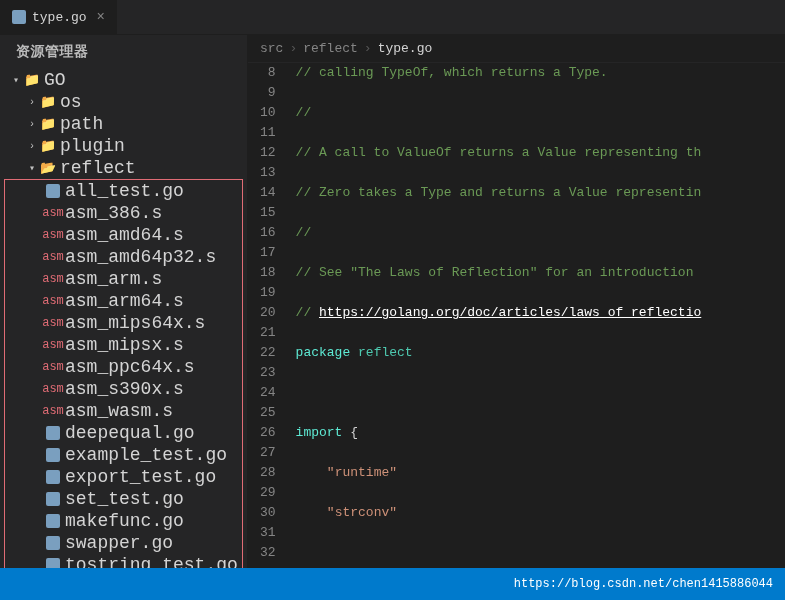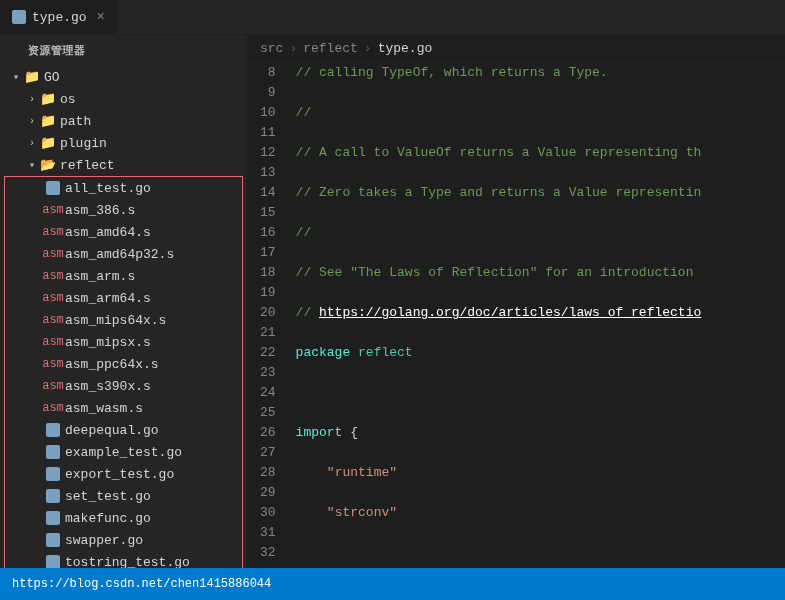--- a/index.html
+++ b/index.html
@@ -62,22 +62,22 @@
     .sidebar {
       width: 248px;
       background: #252526;
       display: flex;
       flex-direction: column;
       flex-shrink: 0;
       overflow: hidden;
       border-right: 1px solid #1e1e1e;
     }
     .sidebar-header {
-      padding: 8px 28px;
-      font-size: 11px;
+      padding: 8px 16px;
+      font-size: 14px;
       color: #bbbbbb;
       text-transform: uppercase;
       letter-spacing: 0.5px;
       font-weight: 600;
       flex-shrink: 0;
     }
     .sidebar-tree {
       overflow-y: auto;
       flex: 1;
     }
@@ -107,21 +107,21 @@
     .tree-file-icon {
       width: 16px;
       height: 14px;
       flex-shrink: 0;
       margin-right: 4px;
       display: inline-flex;
       align-items: center;
       justify-content: center;
     }
     .tree-label {
-      font-size: 13px;
+      font-size: 18px;
       color: #d4d4d4;
     }
 
     
     .icon-go {
       width: 14px; height: 14px; border-radius: 2px;
       background: #7a9fbf;
       display: inline-block;
     }
     .icon-asm {
@@ -199,21 +199,21 @@
     
     .bottom-bar {
       height: 14px;
       background: #007acc;
       display: flex;
       align-items: center;
       padding: 16px 12px;
       flex-shrink: 0;
       font-size: 12px;
       color: white;
-      justify-content: flex-start;
+      justify-content: flex-end;
     }
   </style>
 </head>
 <body>
 
 <div class="tab-bar">
   <div class="tab">
     <span class="tab-icon"></span>
     <span>type.go</span>
     <span class="close-btn">×</span>

